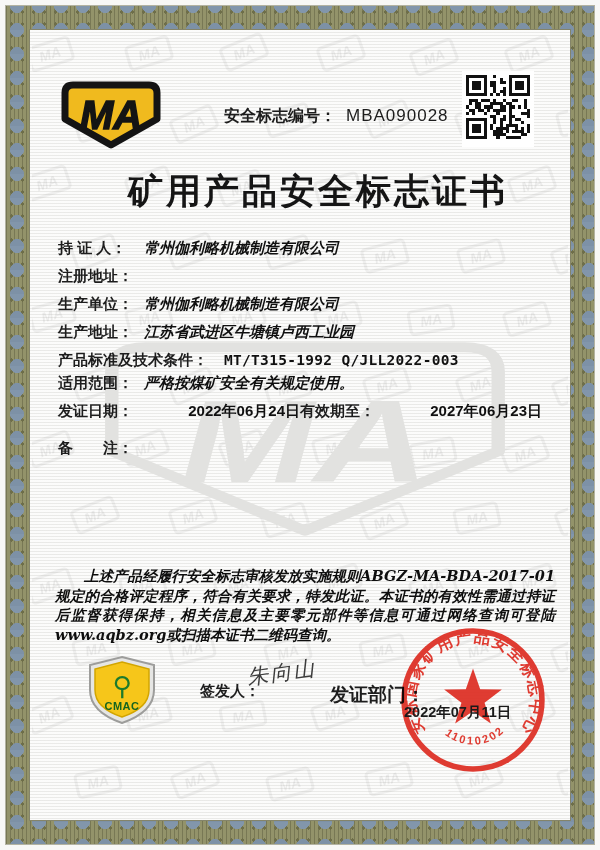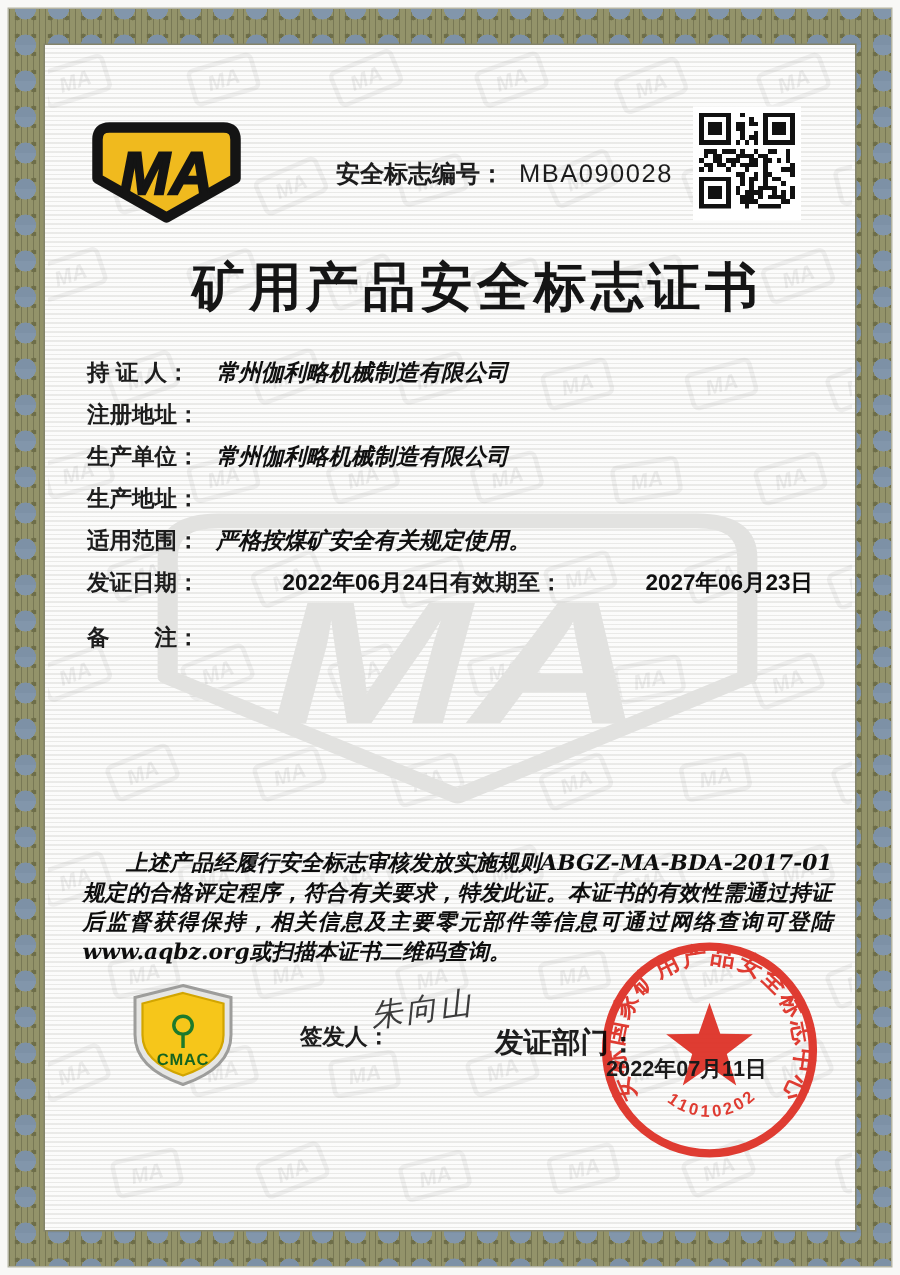--- a/index.html
+++ b/index.html
@@ -317,20 +317,25 @@
       </div>
       <div class="row">
         <span class="flabel">注册地址：</span>
       </div>
       <div class="row">
         <span class="flabel">生产单位：</span>
         <span class="fvalue cal">常州伽利略机械制造有限公司</span>
       </div>
       <div class="row">
         <span class="flabel">生产地址：</span>
+        <span class="fvalue cal">江苏省武进区牛塘镇卢西工业园</span>
+      </div>
+      <div class="row sm">
+        <span class="flabel wide">产品标准及技术条件：</span>
+        <span class="fvalue std">MT/T315-1992 Q/JLL2022-003</span>
       </div>
       <div class="row sm">
         <span class="flabel">适用范围：</span>
         <span class="fvalue cal">严格按煤矿安全有关规定使用。</span>
       </div>
       <div class="row dates">
         <span class="flabel">发证日期：</span>
         <span class="fvalue">2022年06月24日</span>
         <span class="flabel second">有效期至：</span>
         <span class="fvalue">2027年06月23日</span>

